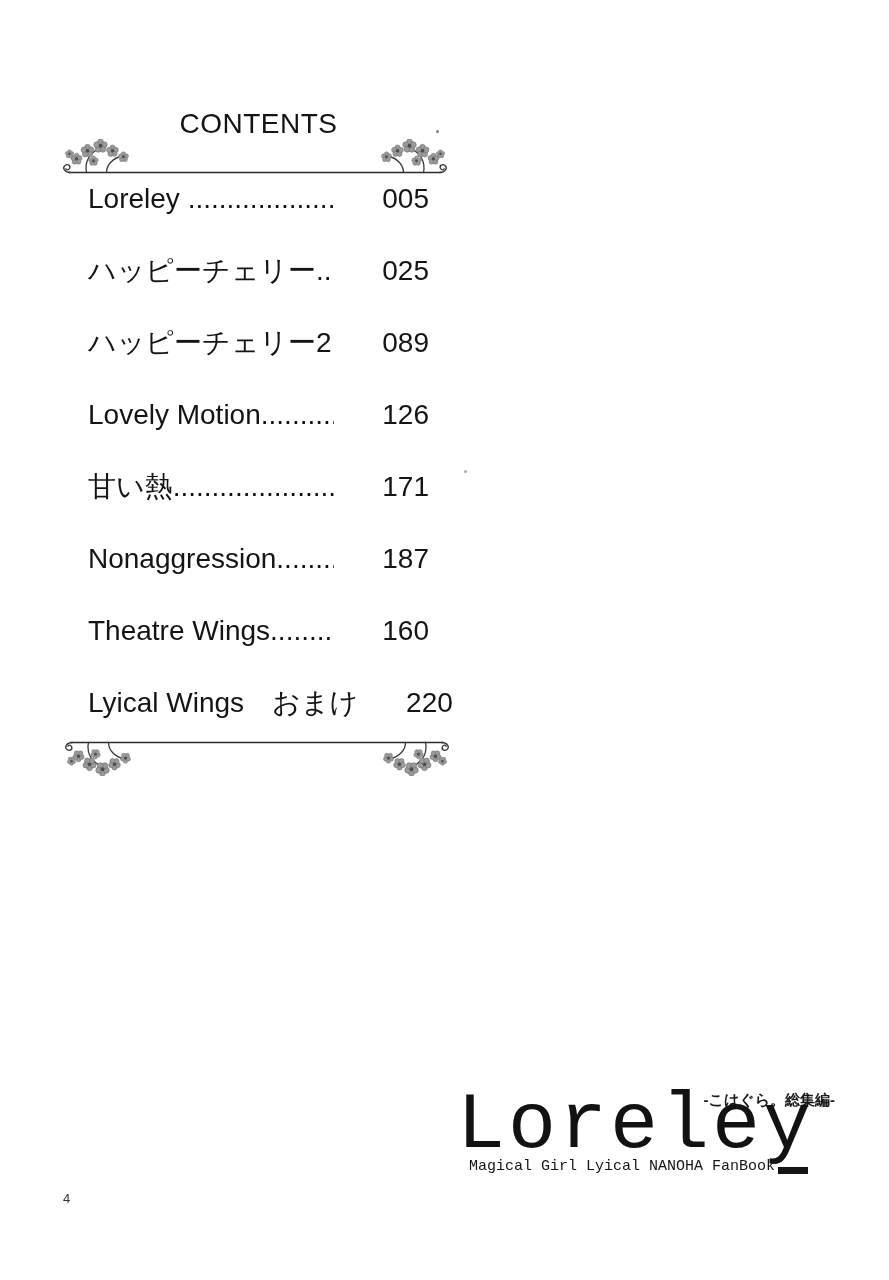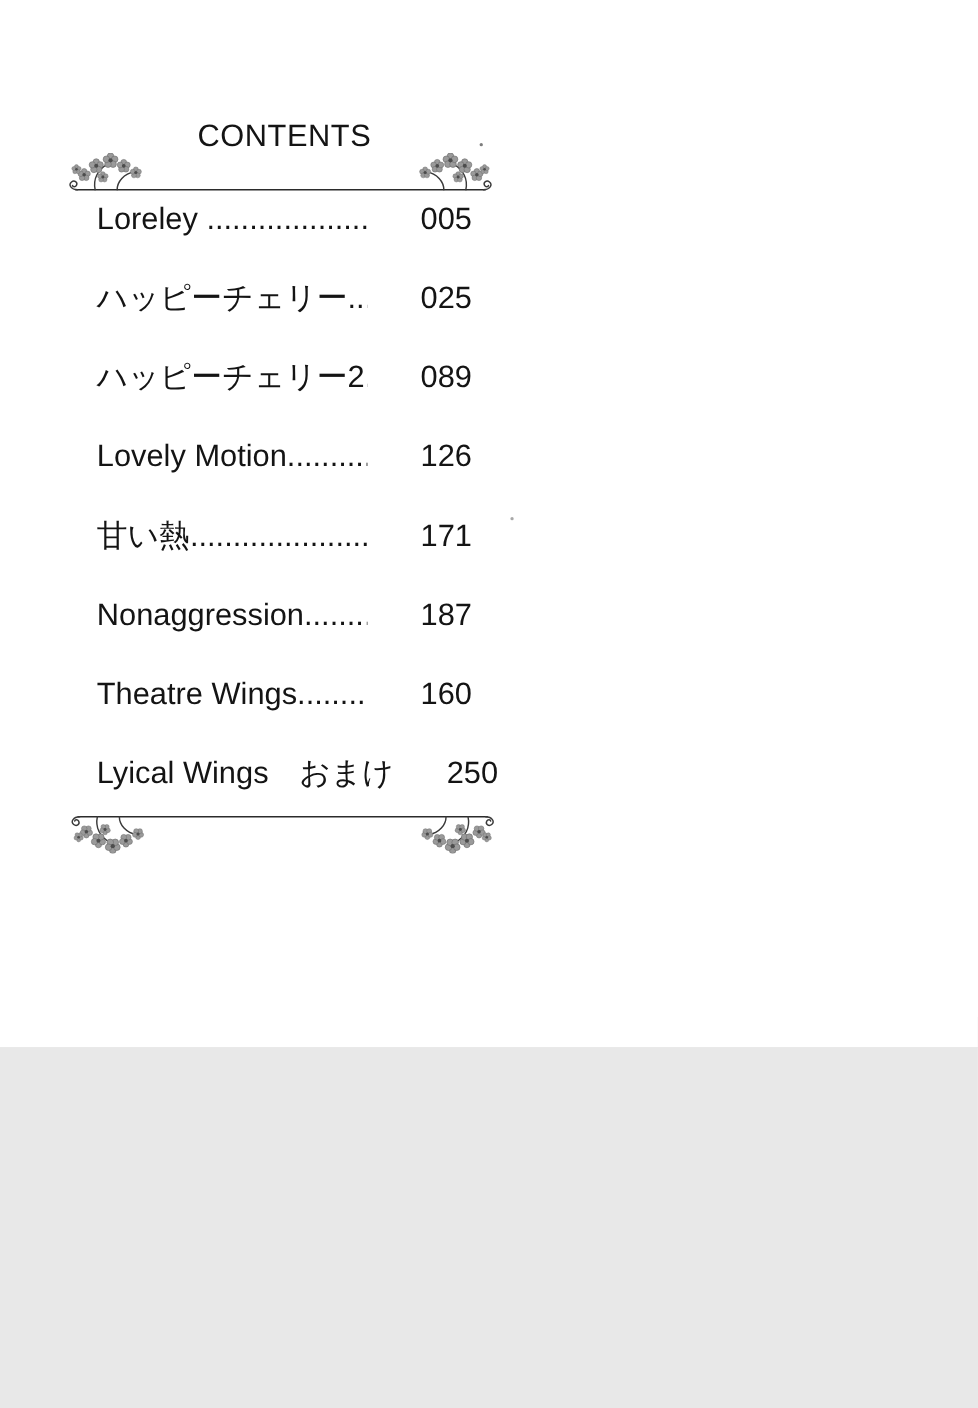--- a/index.html
+++ b/index.html
@@ -1,18 +1,18 @@
 <!DOCTYPE html>
 <html><head>
 <meta charset="utf-8">
 <style>
   html,body{margin:0;padding:0;background:#e8e8e8;}
   .page{
     position:relative;
-    width:889px;height:952px;
+    width:889px;height:1280px;
     background:#ffffff;
     overflow:hidden;
     font-family:"Liberation Sans","DejaVu Sans",sans-serif;
     color:#161616;
     margin:0 auto;
   }
   
   .contents-title{
     position:absolute;left:88px;top:110px;width:341px;
     text-align:center;font-size:28px;line-height:28px;
@@ -136,21 +136,21 @@
         <span class="toc-page">187</span>
     </div>
     <div class="toc-row">
       <span class="toc-title">Theatre Wings</span>
         <span class="toc-leader">............................................................</span>
         <span class="toc-page">160</span>
     </div>
     <div class="toc-row">
       <span class="toc-title">Lyical Wings　おまけ</span>
         <span class="toc-leader">............................................................</span>
-        <span class="toc-page">250</span>
+        <span class="toc-page">220</span>
     </div>
   </div>
 
   <svg class="divider bottom" viewBox="0 0 389 40" aria-hidden="true">
     <line class="rule" x1="8" y1="33.5" x2="381" y2="33.5"></line>
     <use href="#cluster"></use>
     <use href="#cluster" transform="translate(389,0) scale(-1,1)"></use>
   </svg>
 
   <div>

